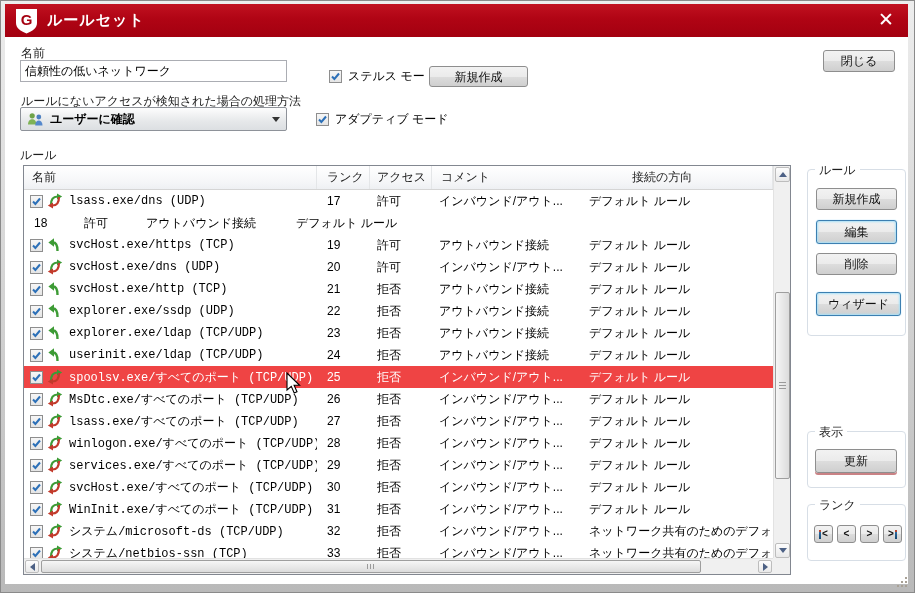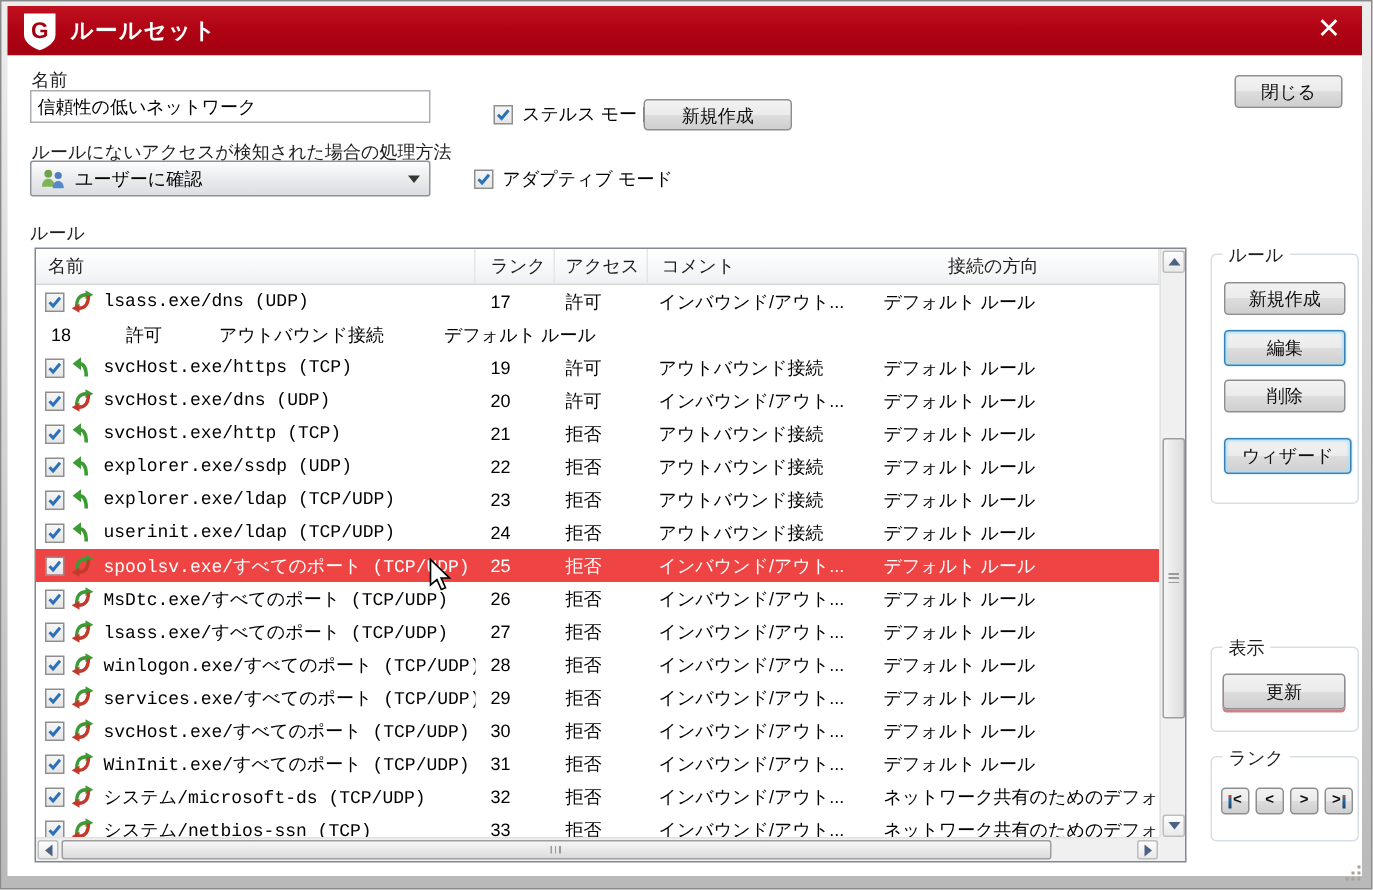--- a/index.html
+++ b/index.html
@@ -97,21 +97,21 @@
       <span class="wcheck">
           <svg width="11" height="11" viewBox="0 0 11 11">
             <path d="M2 5.5 L4.4 8 L9 2.5" stroke="#2c70b8" stroke-width="2" fill="none"></path>
           </svg>
         </span>
       <span>ステルス モード</span>
     </div>
     <button class="btn" style="left:424px; top:29px; width:99px; height:21px;">新規作成</button>
 
     <div class="lbl" style="left:16px; top:56px;">ルールにないアクセスが検知された場合の処理方法</div>
-    <div class="combo" style="left:15px; top:70px; width:267px; height:24px;">
+    <div class="combo" style="left:15px; top:70px; width:267px; height:24px;font-weight:bold;">
       <span class="cicon">
         <svg width="17" height="16" viewBox="0 0 17 16">
           <circle cx="5.2" cy="4.8" r="2.6" fill="#6fa349"></circle>
           <path d="M1 13.5 C1 9.8 3 8.2 5.2 8.2 C7.4 8.2 9.4 9.8 9.4 13.5 Z" fill="#7fb356"></path>
           <circle cx="11.8" cy="6" r="2.4" fill="#4c7fc0"></circle>
           <path d="M8.2 14.5 C8.2 11.2 9.9 9.6 11.8 9.6 C13.7 9.6 15.5 11.2 15.5 14.5 Z" fill="#5588cc"></path>
         </svg>
       </span>
       <span>ユーザーに確認</span>
       <span class="arrow"></span>

